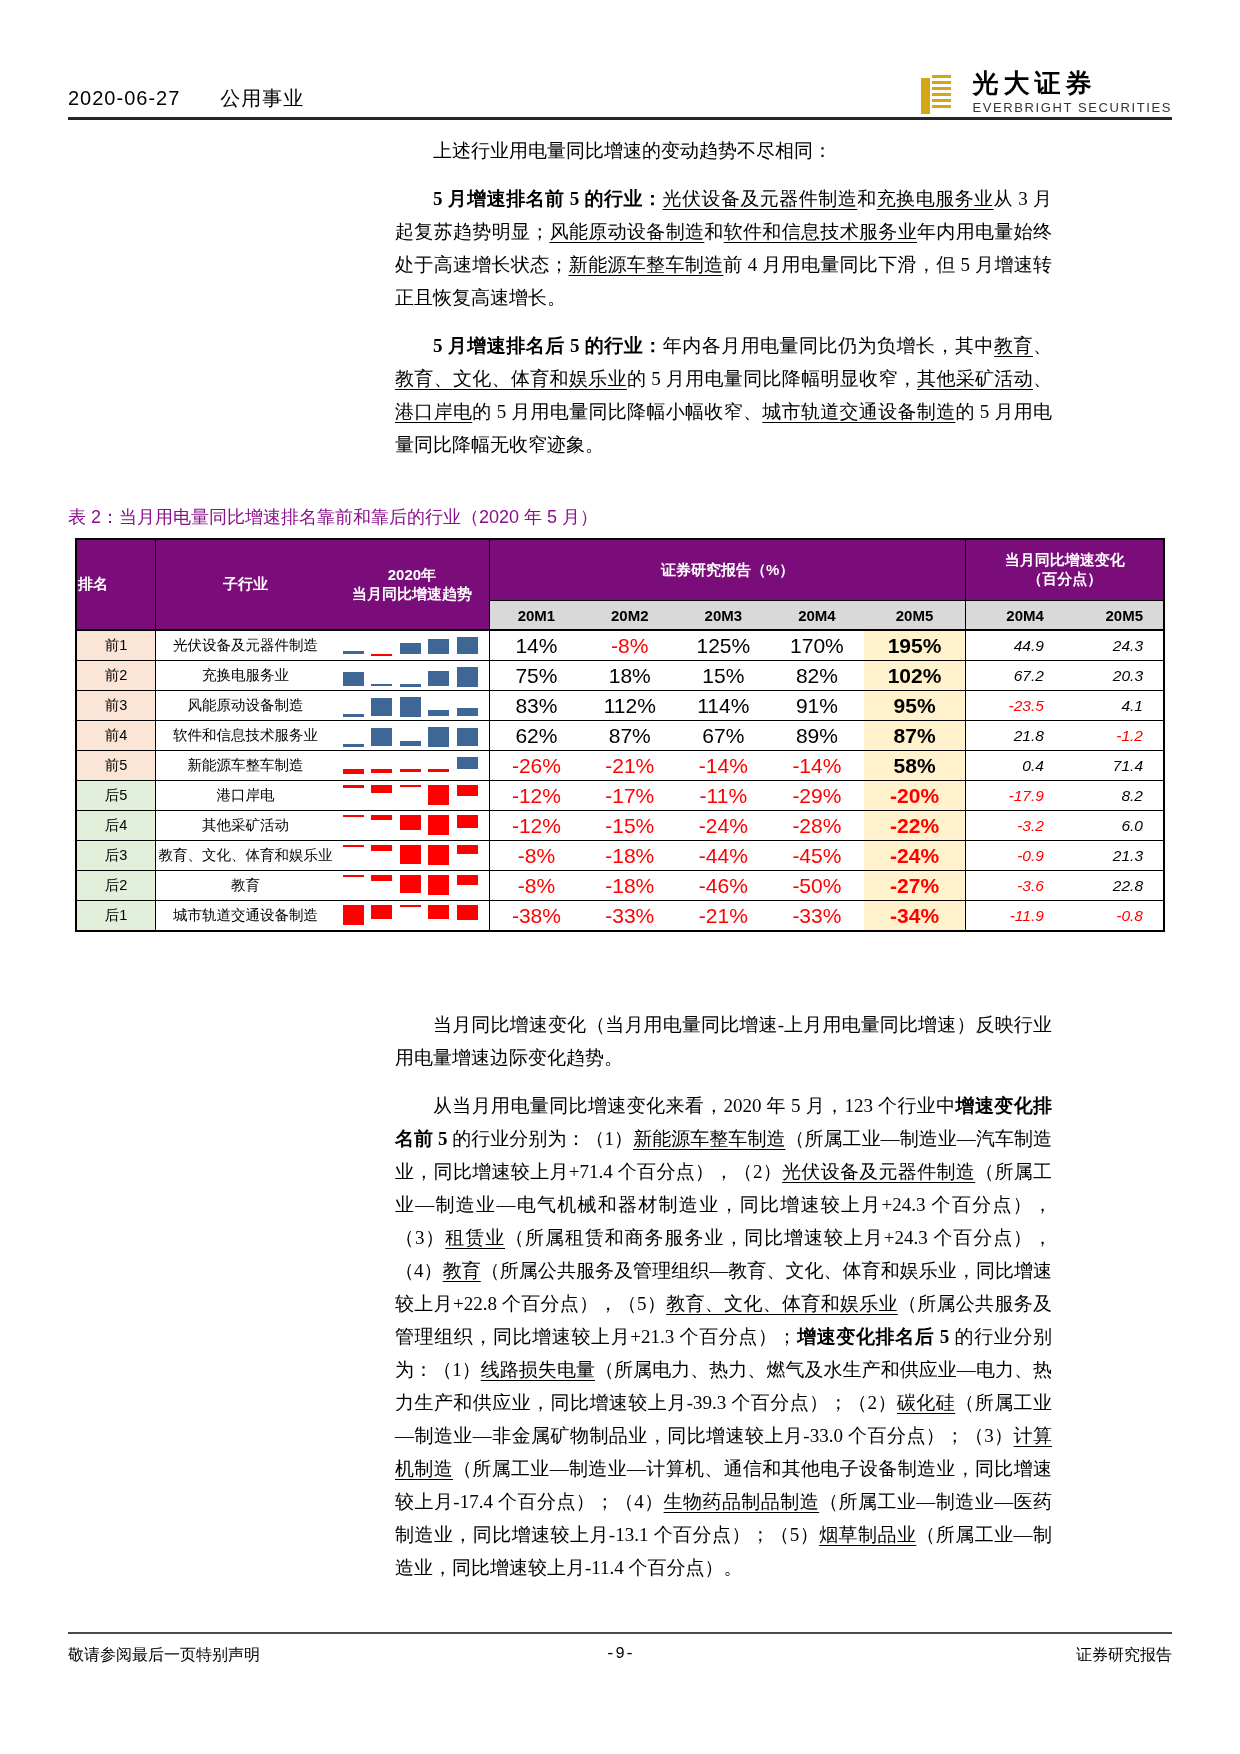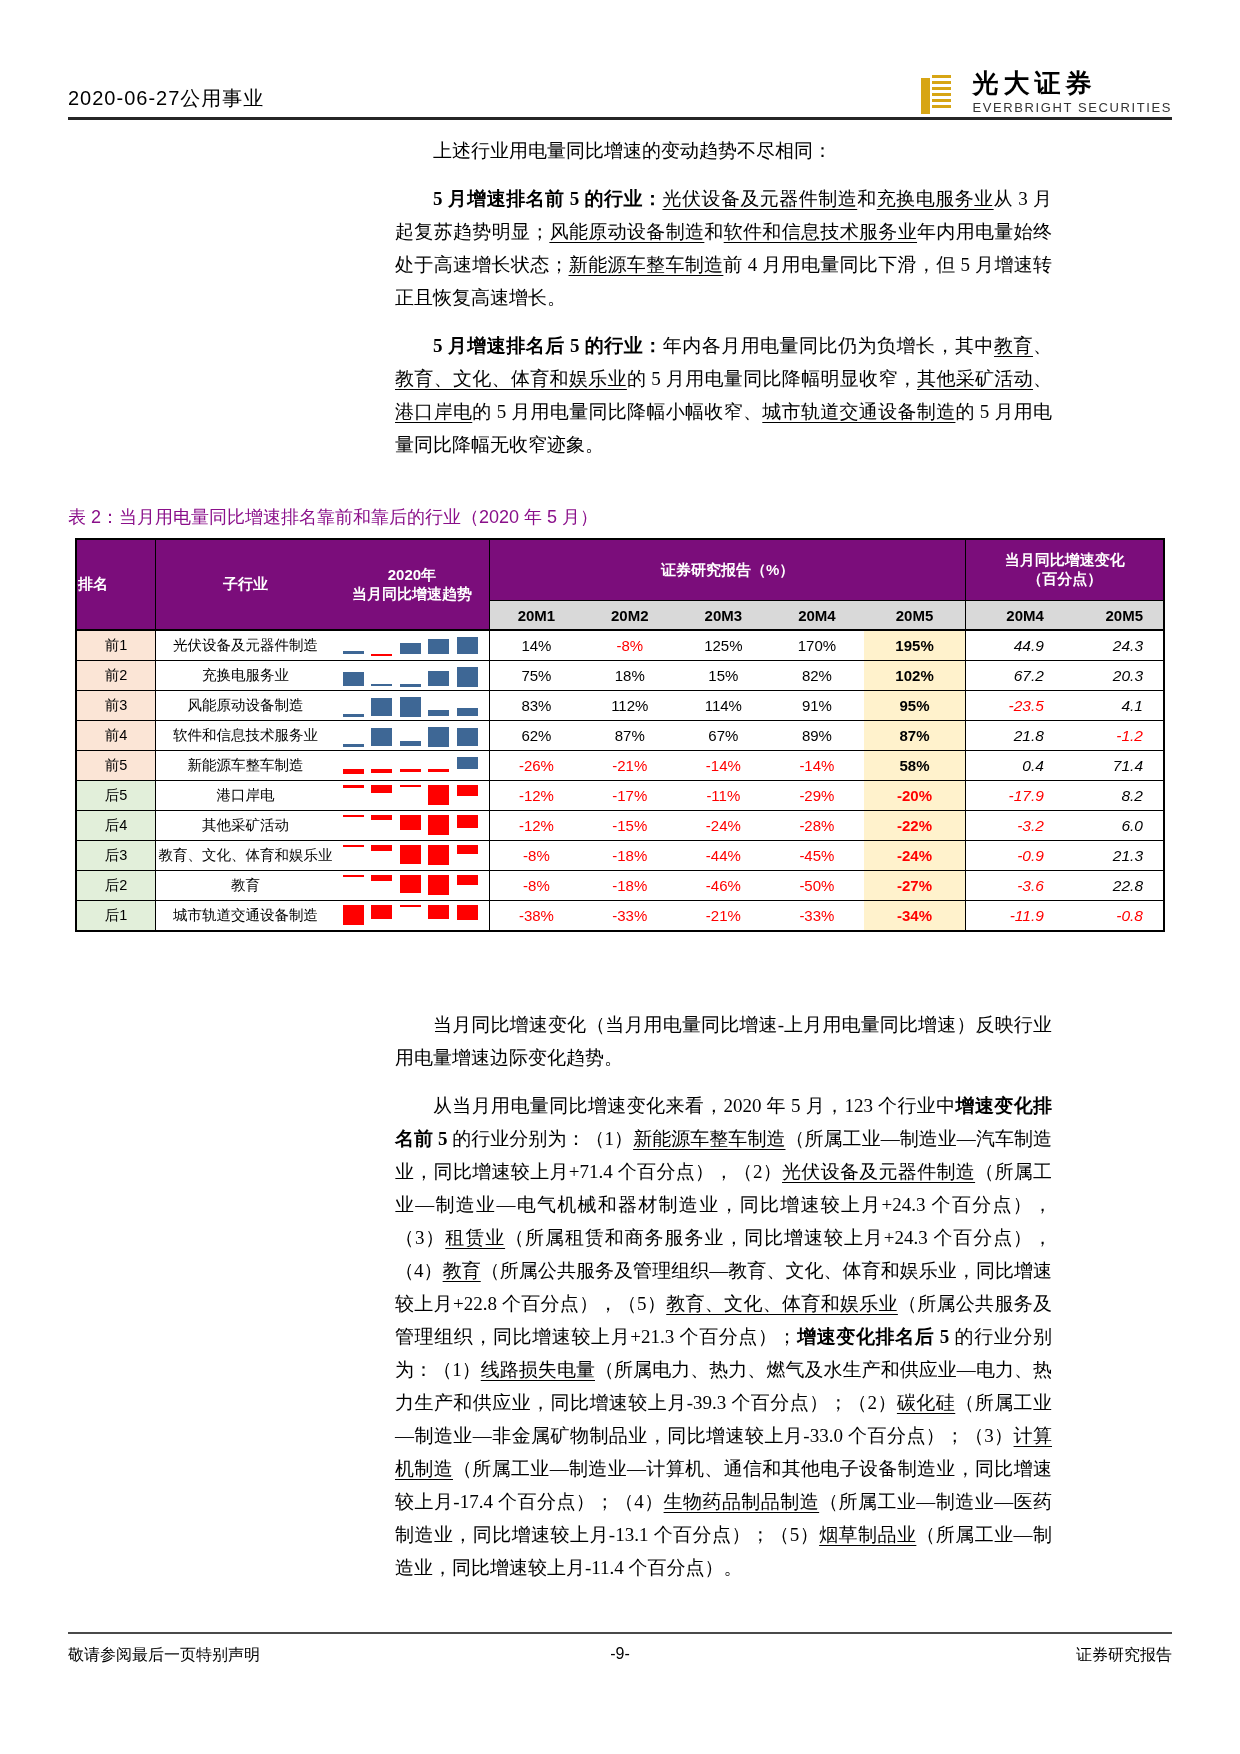--- a/index.html
+++ b/index.html
@@ -4,21 +4,21 @@
 <style>
   html,body{margin:0;padding:0;background:#e8e8e8;}
   .page{
     position:relative;width:1240px;height:1754px;background:#fff;margin:0 auto;
     font-family:"Liberation Sans","DejaVu Sans",sans-serif;color:#000;overflow:hidden;
   }
   
   .hdr{position:absolute;top:60px;left:68px;right:68px;height:52px;
        display:flex;justify-content:space-between;align-items:flex-end;
        border-bottom:3.5px solid #262626;padding-bottom:5px;}
-  .hdr-left{display:flex;align-items:baseline;font-size:20px;letter-spacing:1px;}
+  .hdr-left{display:flex;gap:40px;align-items:baseline;font-size:20px;letter-spacing:1px;}
   .logo{display:flex;align-items:center;gap:21px;margin-bottom:-2px;}
   .logo-icon{width:30px;height:42px;position:relative;flex:0 0 auto;}
   .logo-icon .stripes{position:absolute;left:11px;top:3px;right:0;bottom:3px;
       background:repeating-linear-gradient(180deg,var(--gold,#D7A514) 0 3px,#fff 3px 6px);}
   .logo-icon .bar{position:absolute;left:0;top:6px;width:9px;height:36px;background:var(--gold,#D7A514);}
   .logo-txt{display:flex;flex-direction:column;line-height:1;}
   .logo-cn{font-family:"Liberation Serif","DejaVu Serif",serif;font-size:26px;font-weight:bold;letter-spacing:5px;}
   .logo-en{font-size:13px;letter-spacing:1.6px;color:#333;margin-top:4px;}
   
   .bodycol{position:absolute;left:395px;width:657px;font-size:19px;line-height:33px;
@@ -39,32 +39,32 @@
   th.grp .l2{font-weight:bold;}
   th.rank-h{text-align:left;}
   tr.subrow th{background:var(--subhdr,#D9D9D9);font-size:15px;height:26px;border-top:1.5px solid #000;text-align:center;}
   tr.subrow th.chg-h{text-align:right;padding-right:20px;}
   .b-r{border-right:1.5px solid #000;}
   tbody td{border-top:1px solid #000;height:27px;font-size:15px;vertical-align:middle;}
   td.c-rank{text-align:center;font-size:14.5px;}
   td.bg-front{background:var(--front-bg,#FBE5D6);}
   td.bg-back{background:var(--back-bg,#E2EFDA);}
   td.c-name{text-align:center;font-size:14.5px;}
-  td.c-pct{text-align:center;font-size:15px;margin-top:10px;}
+  td.c-pct{text-align:center;font-size:21px;margin-top:10px;}
   td.c-m5{font-weight:bold;background:var(--m5-bg,#FFF2CC);}
   td.c-chg{text-align:right;padding-right:20px;font-style:italic;font-size:15.5px;}
   .neg{color:var(--red,#FF0000);}
   .spark{position:relative;width:142px;height:22px;margin:0 auto;}
   .sbar{position:absolute;width:21px;}
   
   .srcnote{margin-top:11px;font-size:15px;line-height:30px;text-align:justify;width:1097px;}
   
   .ftr{position:absolute;top:1632px;left:68px;right:68px;border-top:2px solid #4a4a4a;
        padding-top:11px;display:flex;font-size:16px;}
-  .ftr span{flex:1;}
+  .ftr span{flex:1;font-family:Liberation Mono, monospace;}
   .ftr .c{text-align:center;}
   .ftr .r{text-align:right;}
 </style>
 </head>
 <body>
 
 <div class="page">
 
   <div class="hdr">
     <div class="hdr-left">

